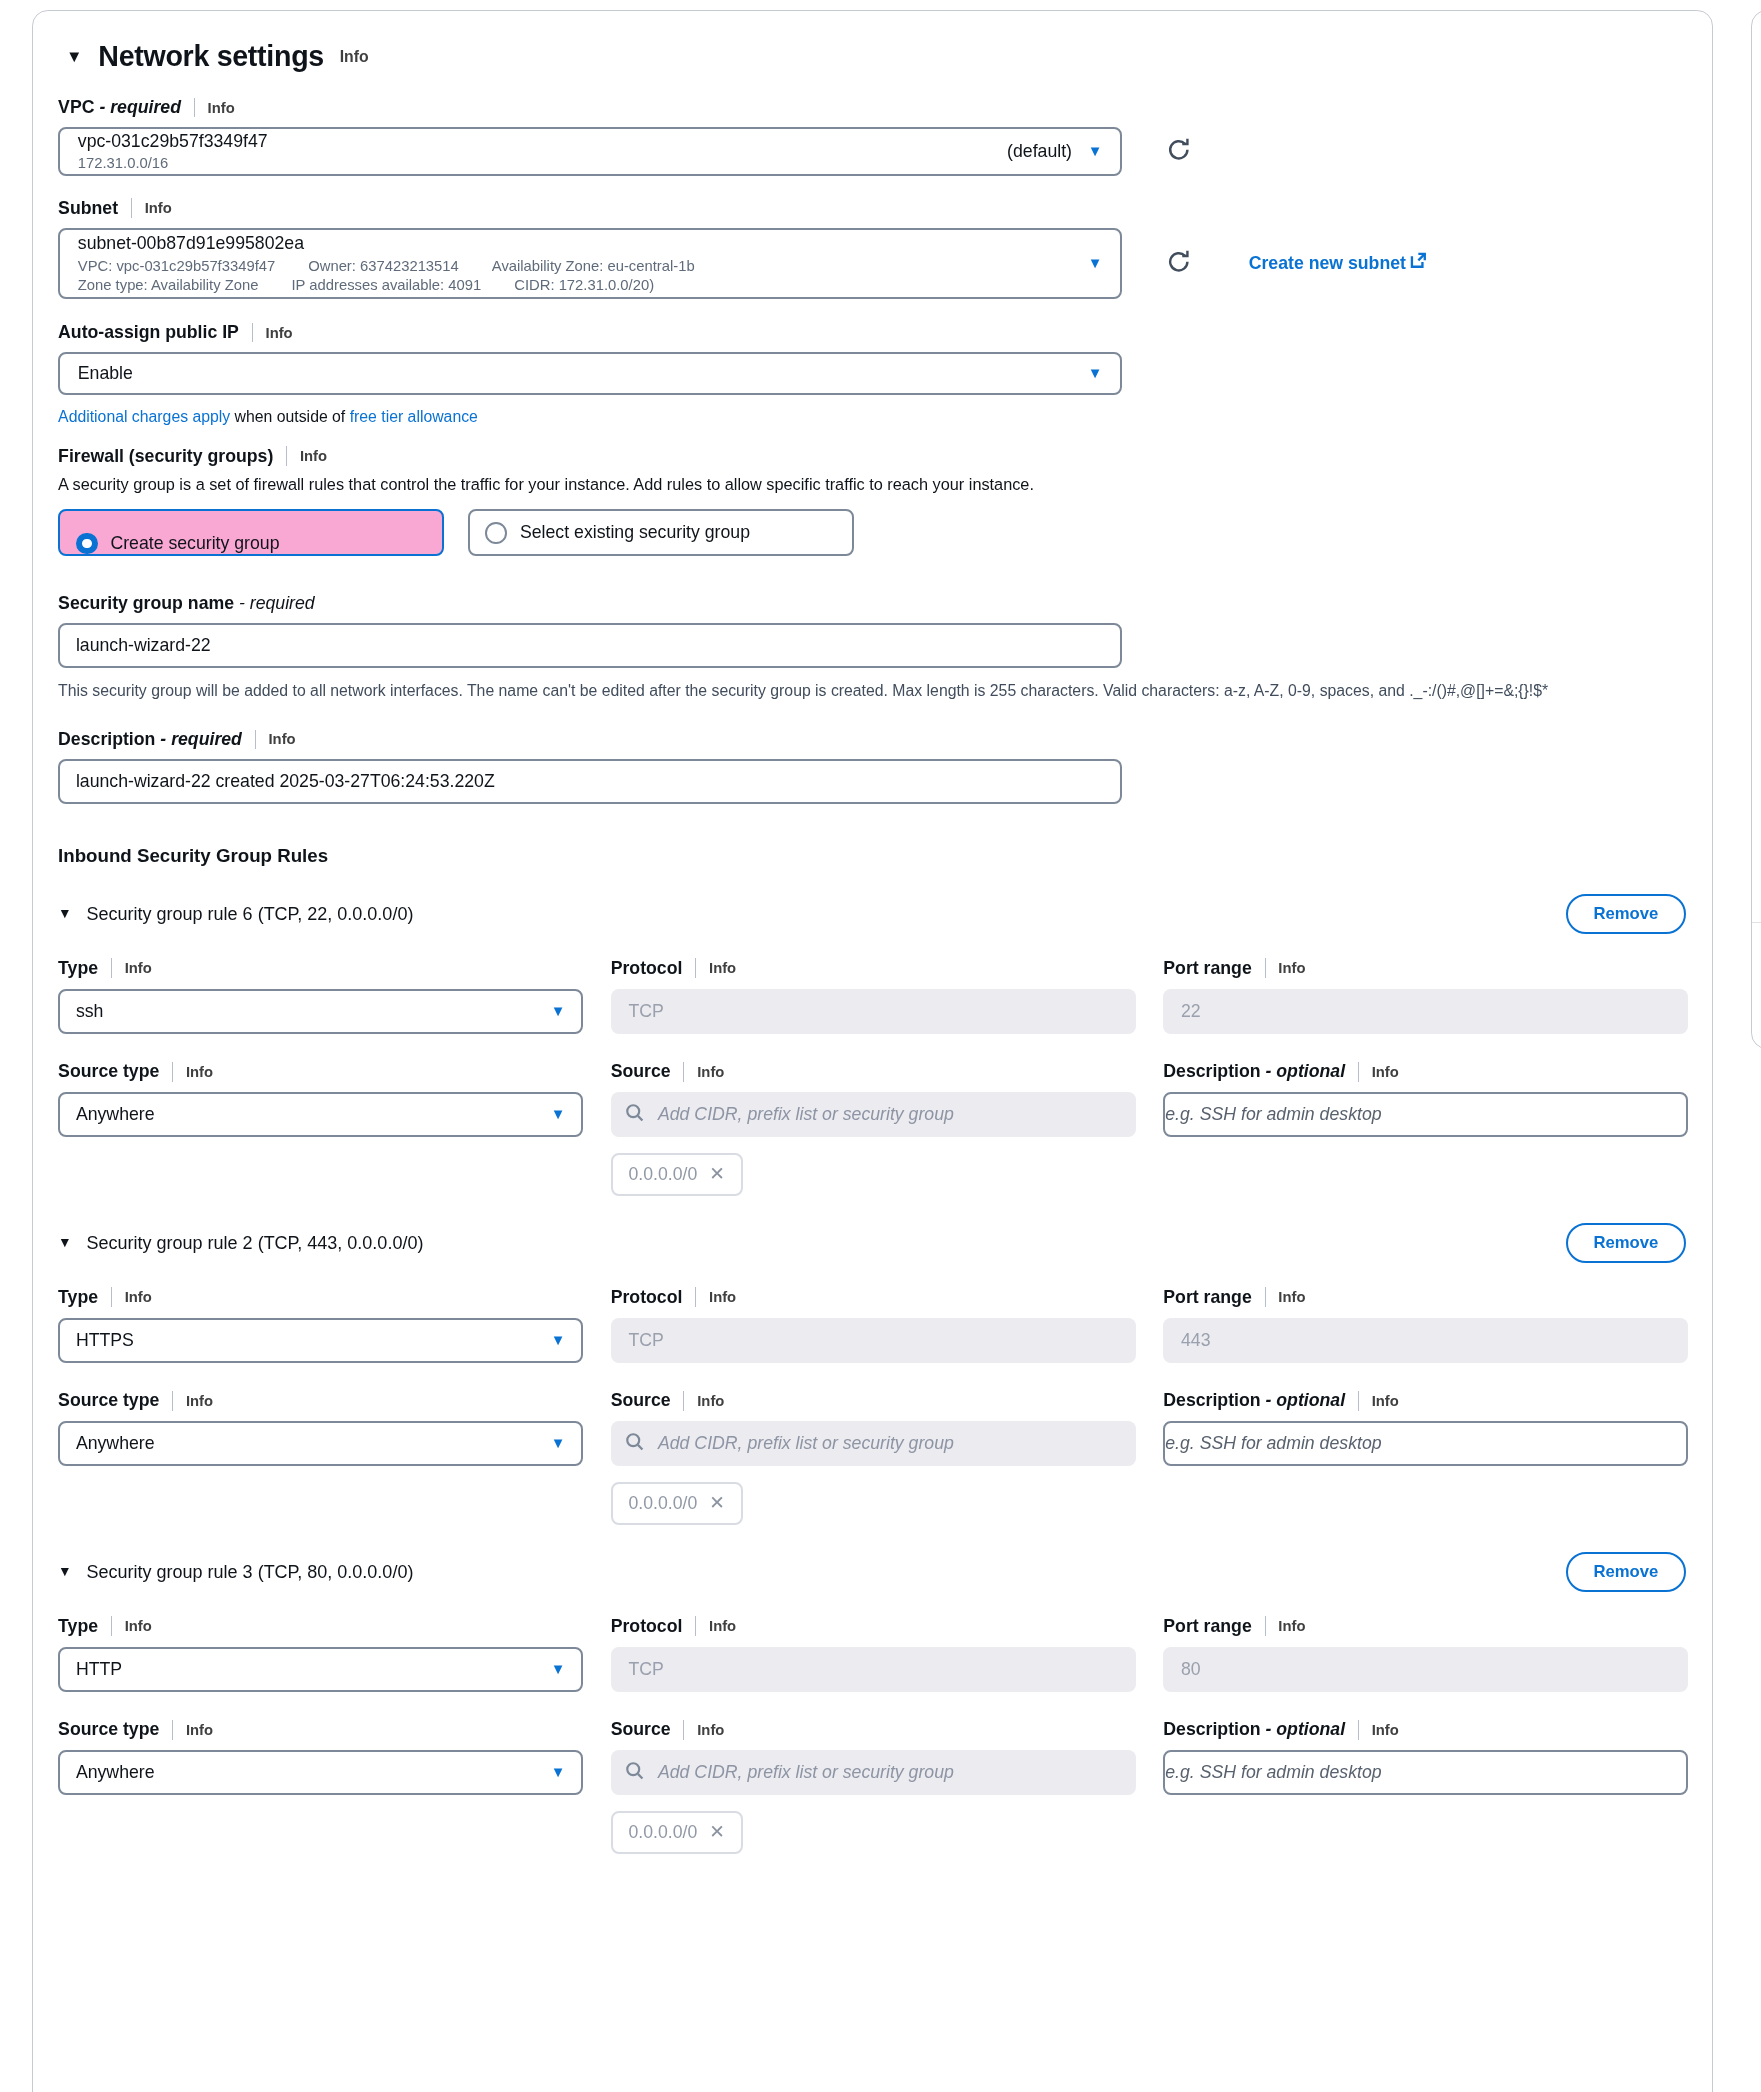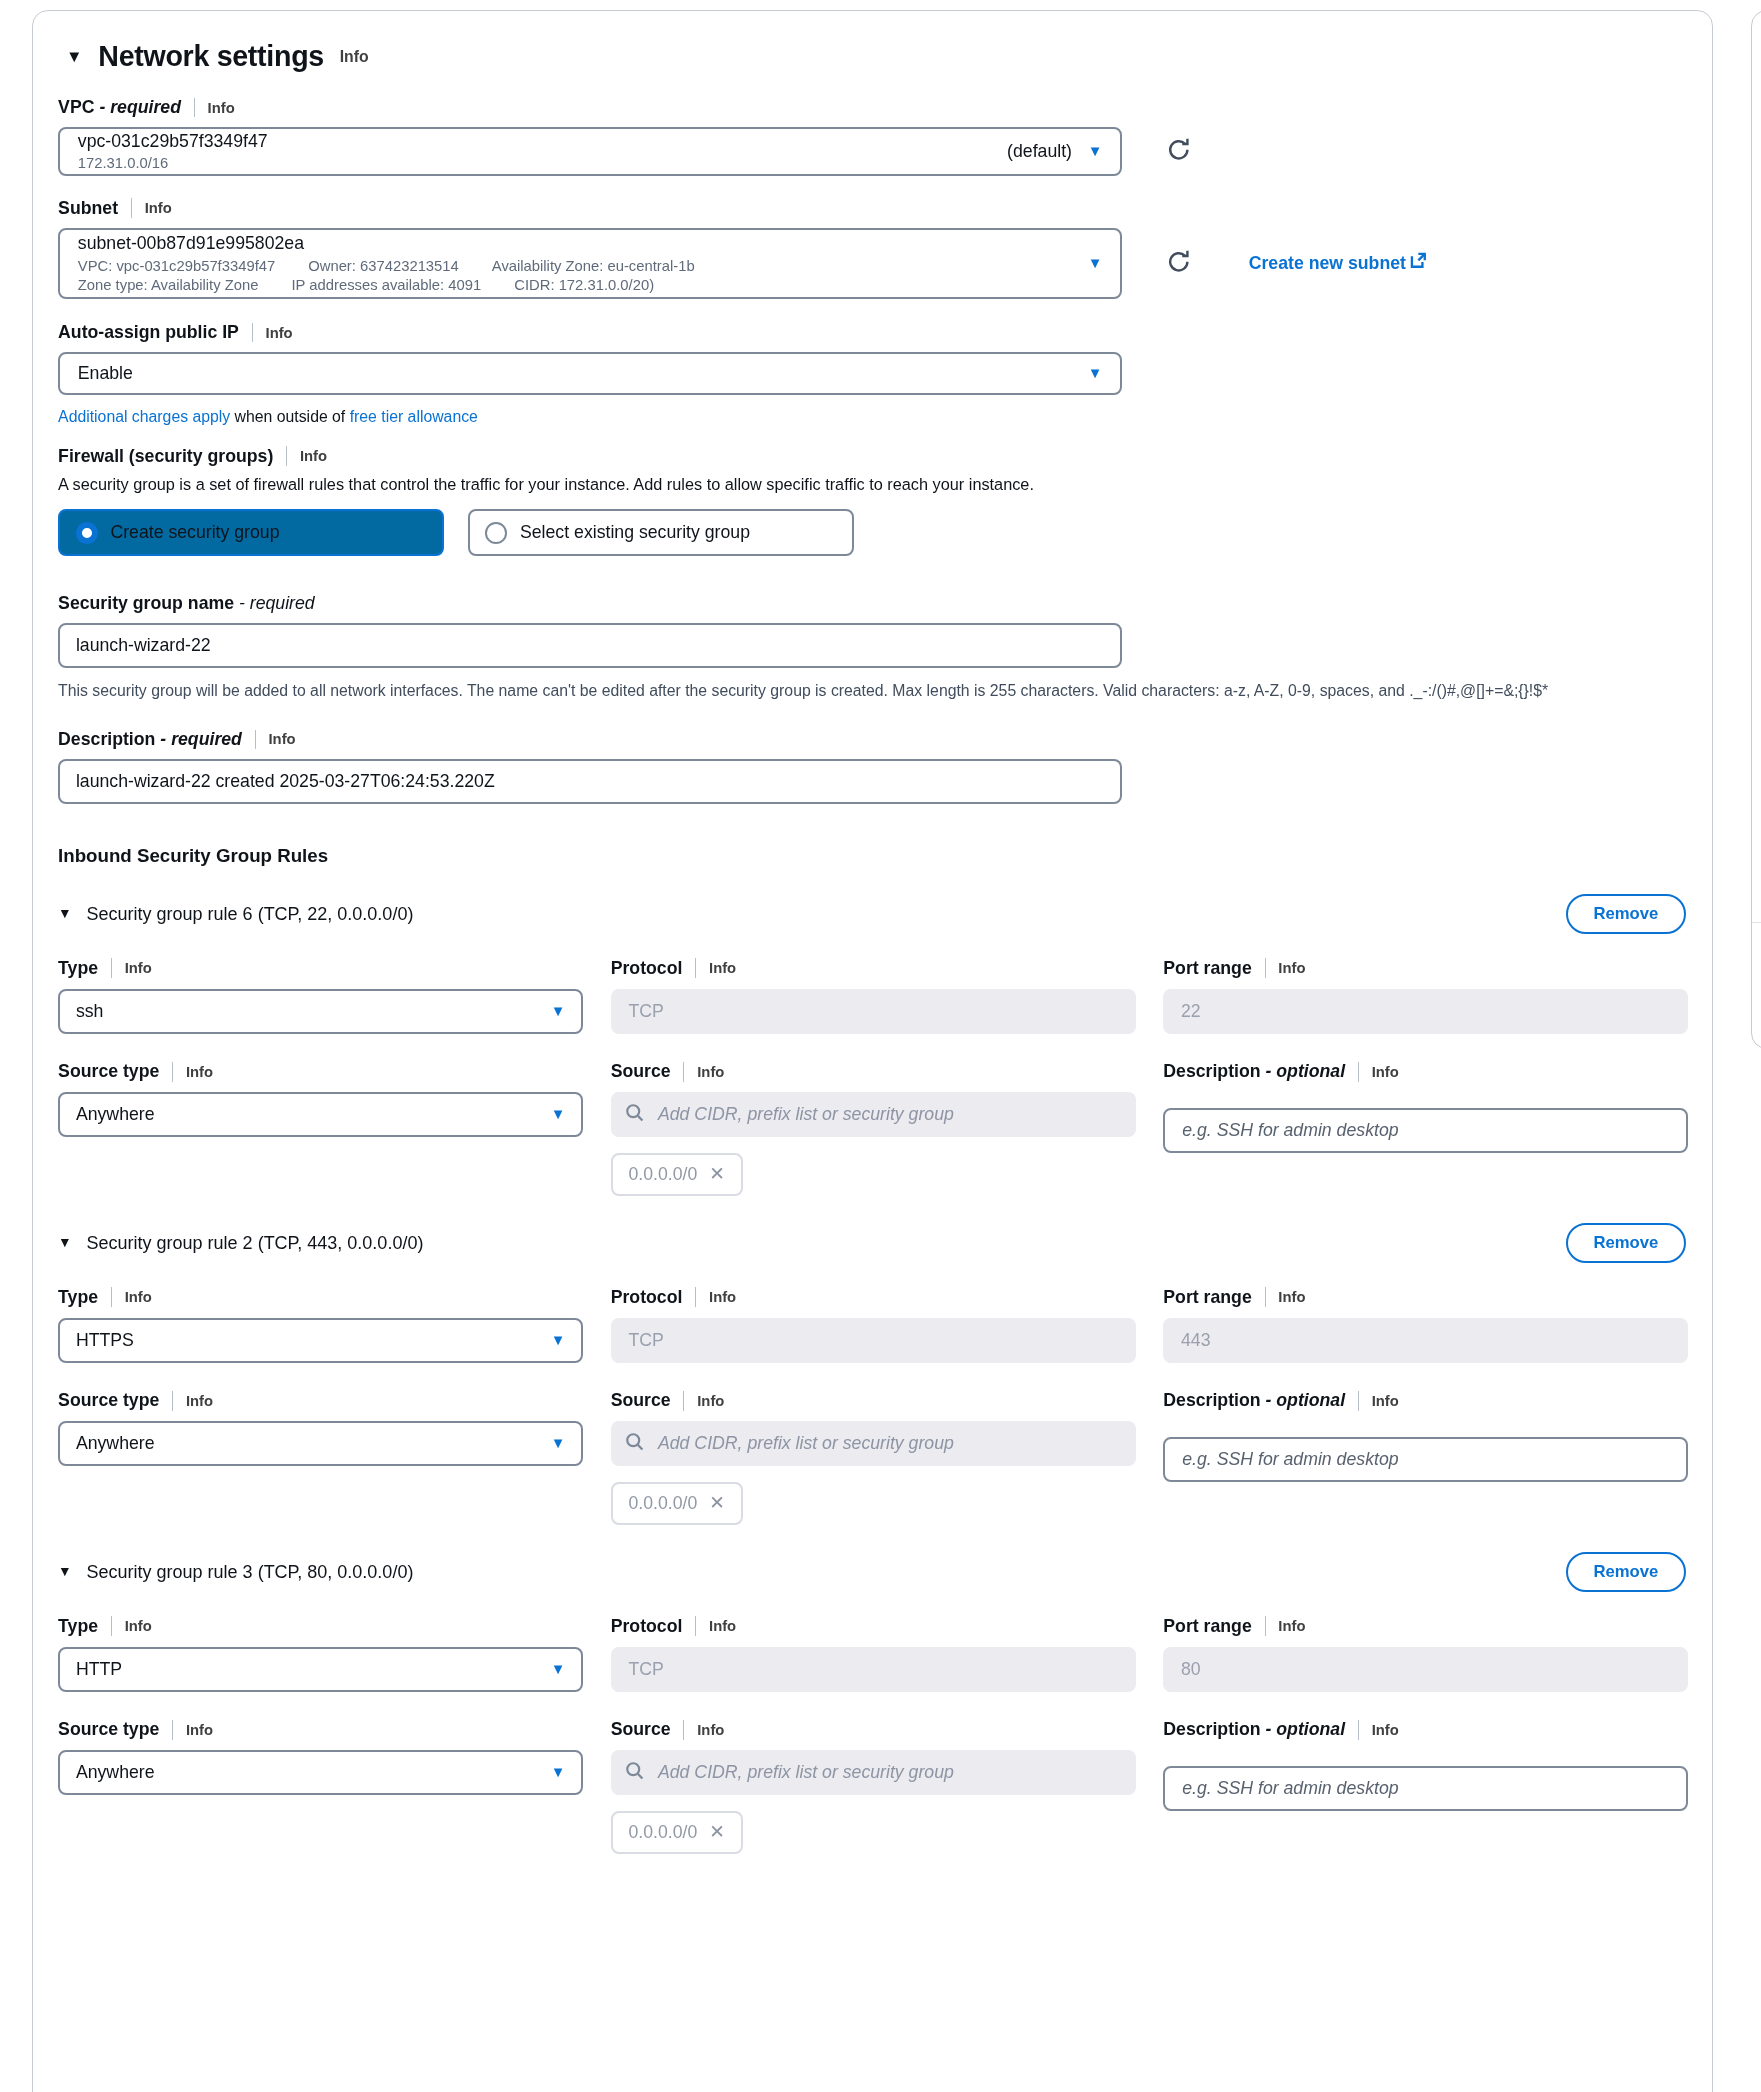--- a/index.html
+++ b/index.html
@@ -52,21 +52,21 @@
 
   .charges { margin-top:12.8px; font-size:15.8px; color:#0f141a; }
   .charges a { color:#0972d3; text-decoration:none; cursor:pointer; }
 
   .fw-desc { margin-top:6.9px; font-size:16.3px; color:#0f141a; }
 
   
   .radio-tiles { display:flex; gap:23.6px; margin-top:14.8px; }
   .tile { width:386px; height:47px; border:2px solid #7d8998; border-radius:7.9px;
           background:#fff; display:flex; align-items:center; gap:12.8px; padding:0 15.8px; cursor:pointer; }
-  .tile.selected { border-color:#0972d3; background:#0369a1; }
+  .tile.selected { border-color:#0972d3; background:#f9a8d4;align-items:flex-end; }
   .radio-dot { width:21.7px; height:21.7px; border-radius:50%; flex:0 0 auto; }
   .radio-dot.on  { border:6.9px solid #0972d3; background:#fff; }
   .radio-dot.off { border:2px solid #7d8998; background:#fff; }
   .tile-label { font-size:17.7px; color:#0f141a; }
 
   .help-text { margin-top:10.8px; font-size:15.8px; line-height:1.55; color:#414d5c; max-width:1623px; }
 
   .h2 { font-size:18.7px; font-weight:700; margin-top:41px; }
 
   
@@ -83,22 +83,22 @@
   .cell .label-row { margin-bottom:9.9px; }
   .ctl-select { width:100%; background:#fff; border:2px solid #7d8998; border-radius:7.9px;
                 height:45px; display:flex; align-items:center; justify-content:space-between;
                 padding:0 15.8px; cursor:pointer; font-size:17.7px; }
   .ctl-disabled { width:100%; background:#ebebf0; border-radius:7.9px; height:45px;
                   display:flex; align-items:center; padding:0 17.7px; font-size:17.7px; color:#9aa0ad; }
   .ctl-search { width:100%; background:#ebebf0; border-radius:7.9px; height:45px;
                 display:flex; align-items:center; gap:11.8px; padding:0 13.8px; }
   .ctl-search .ph { font-size:17.7px; font-style:italic; color:#8d94a3; }
   .ctl-text { width:100%; height:45px; background:#fff; border:2px solid #7d8998; border-radius:7.9px;
-              font-size:17.7px; font-style:italic; color:#0f141a; padding:0 17px;
-              font-family:"Liberation Sans", sans-serif;margin-top:16px; }
+              font-size:17.7px; font-style:italic; color:#0f141a; padding:0 0;
+              font-family:"Liberation Sans", sans-serif; }
   .ctl-text::placeholder { color:#58616e; font-style:italic; opacity:1; }
 
   .token { display:inline-flex; align-items:center; gap:11.8px; margin-top:15.8px;
            border:2px solid #d9dce3; border-radius:7.9px; padding:8.9px 15.8px; background:#fff; }
   .token .t-label { font-size:17.7px; color:#9199a6; }
   .token .t-x { font-size:18.7px; color:#8b93a1; cursor:pointer; line-height:1; }
 </style>
 </head>
 <body>
 

